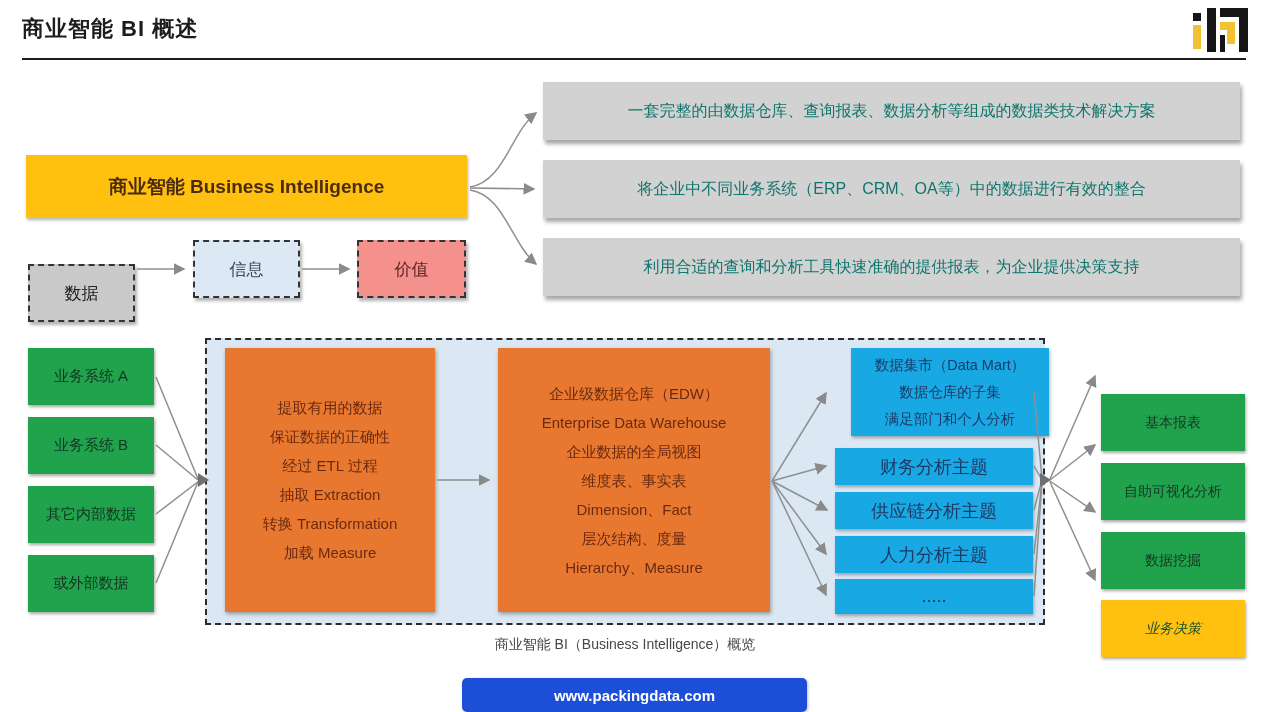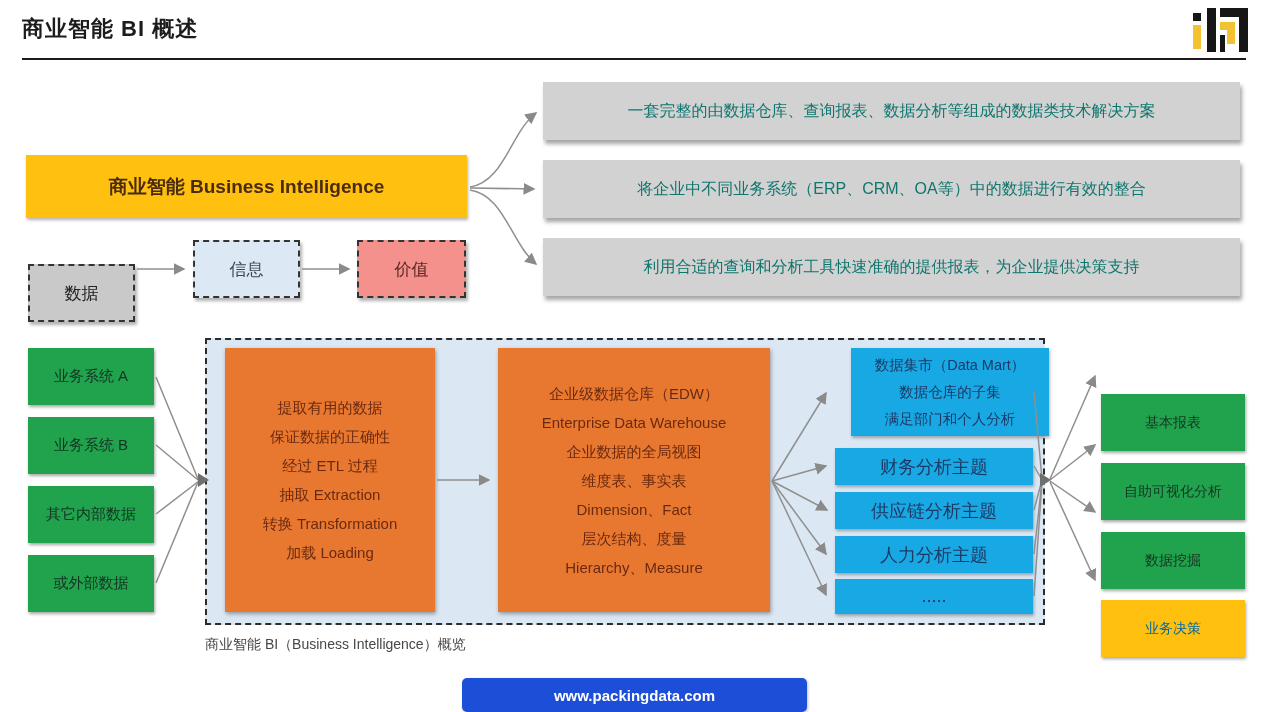--- a/index.html
+++ b/index.html
@@ -62,23 +62,23 @@
     box-shadow:1px 2px 3px rgba(0,0,0,.30);left:835px;width:198px;}
   .mart-main{top:348px;height:88px;flex-direction:column;line-height:27px;font-size:14.5px;margin-left:16px;}
   .mart-2{top:448px;height:37px;}
   .mart-3{top:492px;height:37px;}
   .mart-4{top:536px;height:37px;}
   .mart-5{top:579px;height:35px;}
   
   .out-box{left:1101px;width:144px;height:57px;font-size:14px;
     box-shadow:1px 2px 3px rgba(0,0,0,.35);margin-top:47px;}
   .out-green{background:#21a34d;color:#143523;}
-  .out-yellow{background:#FFC010;color:#0369a1;}
-  
-  .caption{left:205px;top:636px;width:840px;font-size:14px;color:#474747;}
+  .out-yellow{background:#FFC010;color:#14532d;font-style:italic;}
+  
+  .caption{left:205px;top:636px;width:840px;text-align:center;font-size:14px;color:#474747;}
   .footer-bar{
     left:462px;top:678px;width:345px;height:34px;background:#1d4ed8;
     border-radius:5px;color:#ffffff;font-size:15px;font-weight:600;
     box-shadow:1px 1px 3px rgba(0,0,0,.25);
   }
   svg.wires{position:absolute;left:0;top:0;width:1268px;height:712px;pointer-events:none;}
 </style>
 </head>
 <body>
 
@@ -134,21 +134,21 @@
 <div class="box src-box" style="top:555px;">
   <span>或外部数据</span>
 </div>
 
 <div class="box orange-box etl-box">
   <div>提取有用的数据</div>
   <div>保证数据的正确性</div>
   <div>经过 ETL 过程</div>
   <div>抽取 Extraction</div>
   <div>转换 Transformation</div>
-  <div>加载 Loading</div>
+  <div>加载 Measure</div>
 </div>
 
 <div class="box orange-box edw-box">
   <div>企业级数据仓库（EDW）</div>
   <div>Enterprise Data Warehouse</div>
   <div>企业数据的全局视图</div>
   <div>维度表、事实表</div>
   <div>Dimension、Fact</div>
   <div>层次结构、度量</div>
   <div>Hierarchy、Measure</div>

